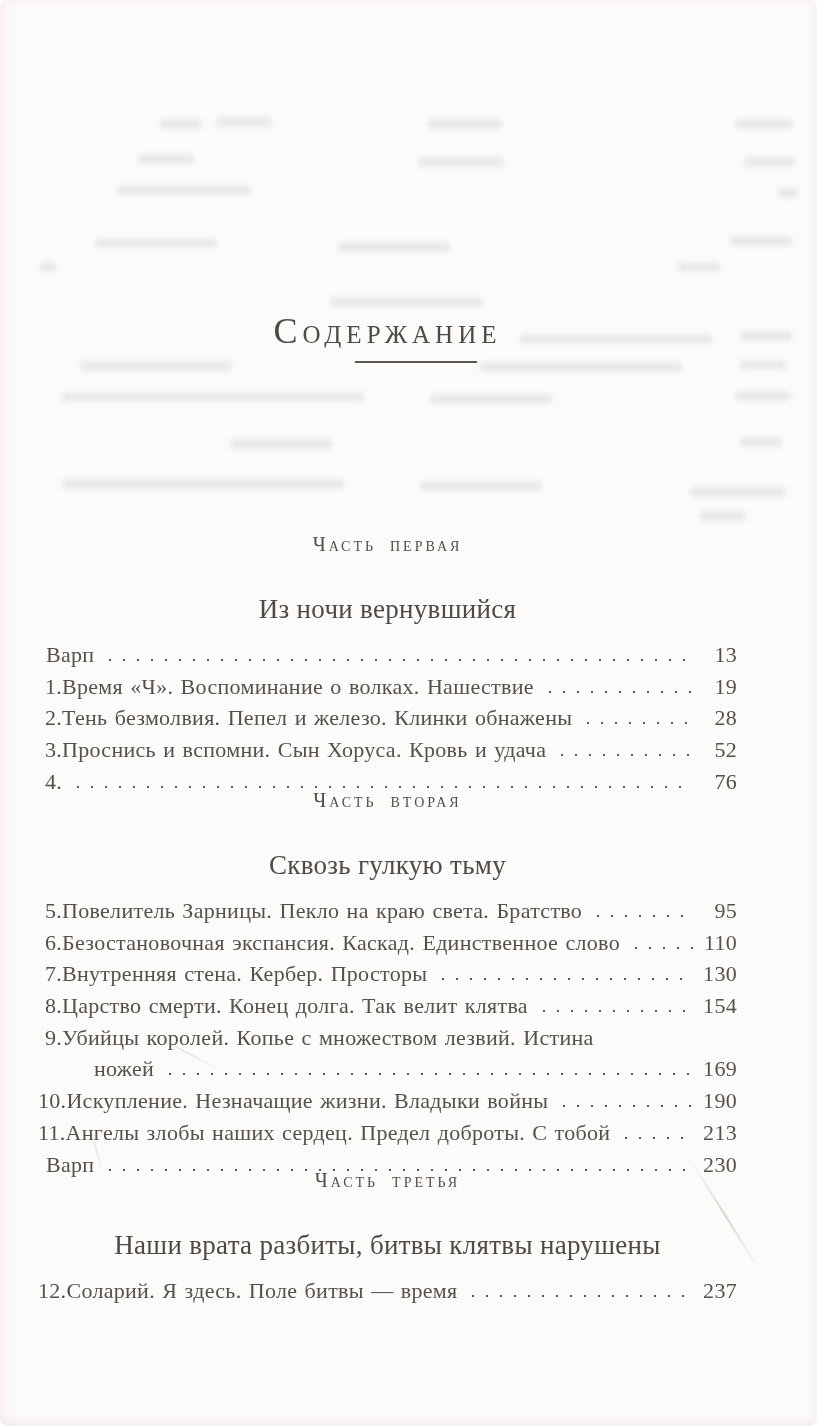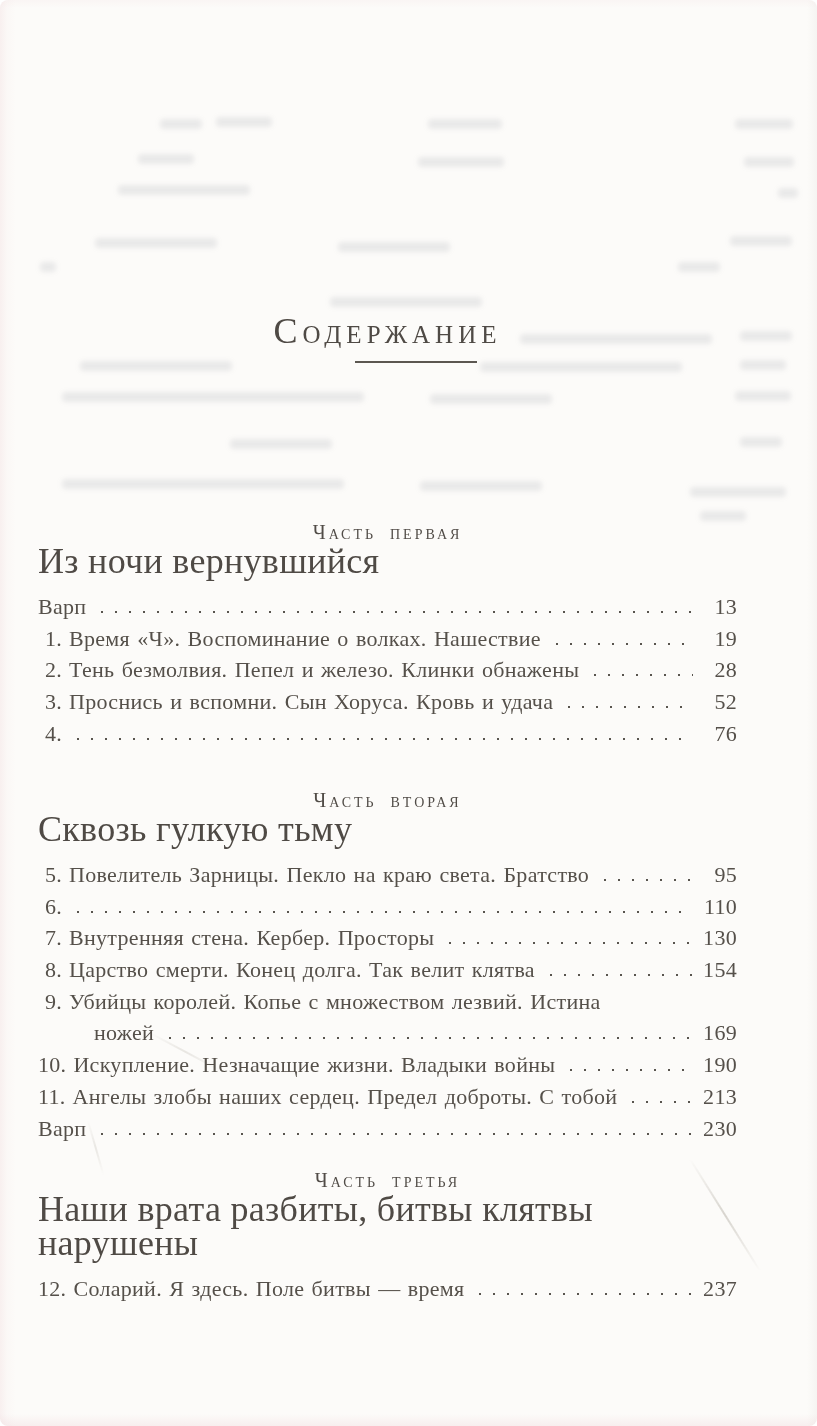--- a/index.html
+++ b/index.html
@@ -46,33 +46,33 @@
   }
 
   
   .part { position:absolute; left:38px; width:699px; }
   .p-head {
     text-align:center; font-variant:small-caps;
     font-size:20px; line-height:24px;
     letter-spacing:3px; word-spacing:6px; color:#514c47;
   }
   .p-sub {
-    font-size:36px; line-height:34px;
-    letter-spacing:.3px; color:#4f4a45;
+    text-align:center; font-size:27px; line-height:34px;
+    letter-spacing:.3px; color:#4f4a45;margin-top:36px;
   }
   .entries { margin-top:16px; }
   .entry {
     display:flex; align-items:baseline;
     height:31.7px; font-size:22px;
     letter-spacing:.3px; word-spacing:1.5px;
     white-space:nowrap;
   }
   .num { flex:0 0 auto; min-width:24px; text-align:right; }
-  .ttl { margin-left:7px; }
-  .flush .ttl { margin-left:0; }
+  .ttl { }
+  .flush .ttl { margin-left:8px; }
   .wrap  .ttl { margin-left:56px; }
   .leader {
     flex:1 1 auto; height:4px; min-width:0;
     margin:0 10px 0 7px;
     background-image:radial-gradient(circle, #59554f 1.25px, rgba(0,0,0,0) 1.5px);
     background-size:14px 4px; background-repeat:repeat-x; background-position:2px bottom;
   }
   .pg { flex:0 0 auto; min-width:34px; text-align:right; }
 </style>
 </head>
@@ -114,21 +114,21 @@
 
   <div class="crease" style="left:690px;top:1158px;width:132px;transform:rotate(58deg);"></div>
   <div class="crease" style="left:150px;top:1032px;width:80px;transform:rotate(28deg);opacity:.55;"></div>
   <div class="crease" style="left:88px;top:1120px;width:56px;transform:rotate(74deg);opacity:.5;"></div>
 
   <div class="title-block">
     <div class="doc-title">Содержание</div>
     <hr class="title-rule">
   </div>
 
-  <div class="part" style="top:520px">
+  <div class="part" style="top:532px">
     <div class="p-head">Часть первая</div>
     <div class="p-sub">Из ночи вернувшийся</div>
     <div class="entries">
       <div class="entry flush">
         <span class="ttl">Варп</span>
         <span class="leader"></span>
         <span class="pg">13</span>
       </div>
       <div class="entry">
         <span class="num">1.</span>
@@ -161,20 +161,21 @@
     <div class="p-sub">Сквозь гулкую тьму</div>
     <div class="entries">
       <div class="entry">
         <span class="num">5.</span>
         <span class="ttl">Повелитель Зарницы. Пекло на краю света. Братство</span>
         <span class="leader"></span>
         <span class="pg">95</span>
       </div>
       <div class="entry">
         <span class="num">6.</span>
+        <span class="ttl">Безостановочная экспансия. Каскад. Единственное слово</span>
         <span class="leader"></span>
         <span class="pg">110</span>
       </div>
       <div class="entry">
         <span class="num">7.</span>
         <span class="ttl">Внутренняя стена. Кербер. Просторы</span>
         <span class="leader"></span>
         <span class="pg">130</span>
       </div>
       <div class="entry">

